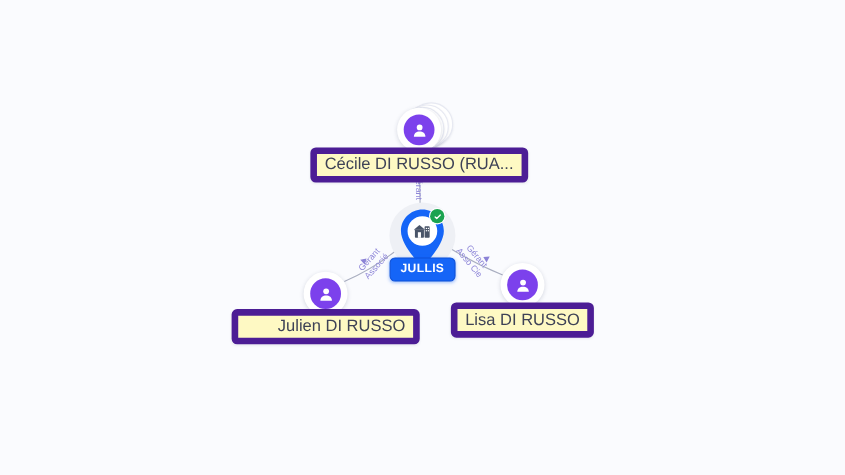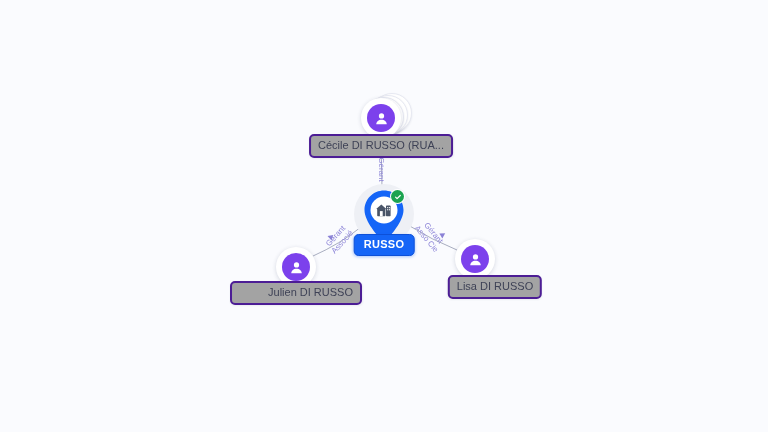--- a/index.html
+++ b/index.html
@@ -78,25 +78,25 @@
     align-items: center;
     justify-content: center;
   }
   .avatar-inner svg { display: block; }
 
   
   .node-label {
     position: absolute;
     transform: translateX(-50%);
     white-space: nowrap;
-    background: #a3a3a3;
-    border: 2px solid #4c1d95;
+    background: #fef9c3;
+    border: 6px solid #4c1d95;
     border-radius: 5px;
     color: #3e4256;
-    font-size: 11px;
+    font-size: 15px;
     line-height: 13px;
     padding: 3px 7px 4px 7px;
     box-shadow: 0 1px 2px rgba(40,50,90,0.07);
   }
   .pin-halo {
     position: absolute;
     left: -30px;
     top: -30px;
     width: 60px;
     height: 60px;
@@ -233,21 +233,21 @@
       </svg>
       <div class="verified-badge">
         <div class="vb-disc">
           <svg width="8" height="8" viewBox="0 0 12 12" aria-hidden="true">
             <path d="M2.4 6.3 L4.6 8.5 L9.4 3.7" stroke="#ffffff" stroke-width="1.8" fill="none" stroke-linecap="round" stroke-linejoin="round"></path>
           </svg>
         </div>
       </div>
     </div>
   </div>
-  <div class="company-label" style="left:384px; top:234px;">RUSSO</div>
+  <div class="company-label" style="left:384px; top:234px;">JULLIS</div>
 
   <div class="node" style="left:296px; top:267px;">
     <div class="avatar-stack">
       <div class="avatar-circle">
         <div class="avatar-inner">
           <svg width="17" height="17" viewBox="0 0 24 24" aria-hidden="true">
             <circle cx="12" cy="8.3" r="3.7" fill="#ffffff"></circle>
             <path d="M4.6 20.2c0-4.2 3.3-6.6 7.4-6.6s7.4 2.4 7.4 6.6z" fill="#ffffff"></path>
           </svg>
         </div>
@@ -261,15 +261,15 @@
       <div class="avatar-circle">
         <div class="avatar-inner">
           <svg width="17" height="17" viewBox="0 0 24 24" aria-hidden="true">
             <circle cx="12" cy="8.3" r="3.7" fill="#ffffff"></circle>
             <path d="M4.6 20.2c0-4.2 3.3-6.6 7.4-6.6s7.4 2.4 7.4 6.6z" fill="#ffffff"></path>
           </svg>
         </div>
       </div>
     </div>
   </div>
-  <div class="node-label" style="left:495px; top:275px;">Lisa DI RUSSO</div>
+  <div class="node-label" style="left:475px; top:275px;">Lisa DI RUSSO</div>
 
 </div>
 
 </body></html>

